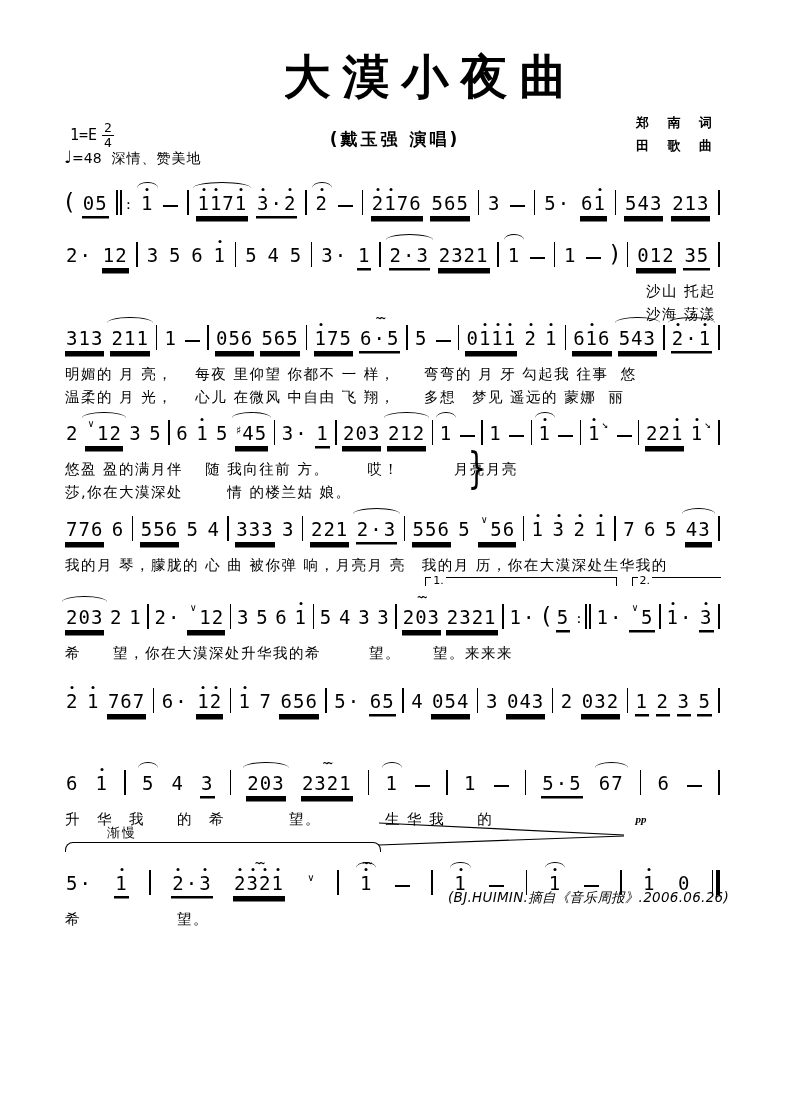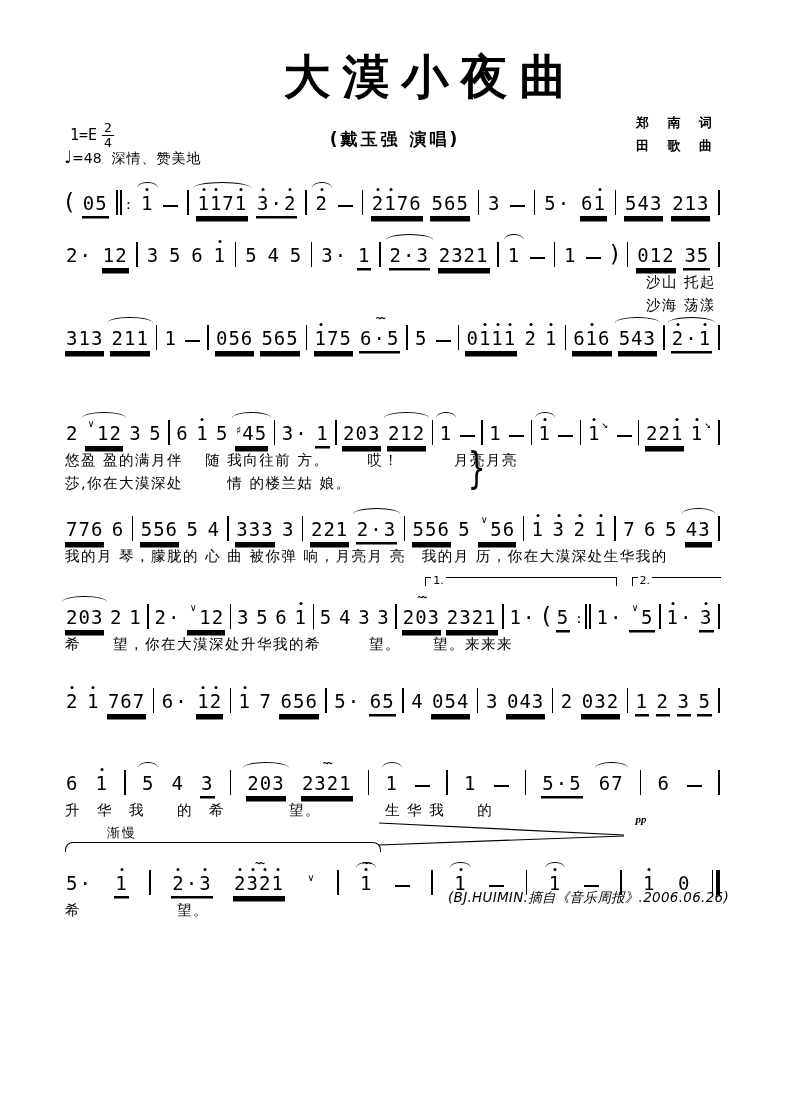--- a/index.html
+++ b/index.html
@@ -42,21 +42,21 @@
     font-size:10px;letter-spacing:-2px;font-weight:bold;}
   .breath{font-size:10px;position:relative;top:-13px;margin:0 2px;display:inline-block;}
   .fall{font-size:11px;position:relative;top:-12px;margin-left:1px;display:inline-block;}
   .bar{width:1.5px;height:25px;background:#000;margin-bottom:1px;}
   .bar.thick{width:4px;}
   .bargroup{display:flex;align-items:flex-end;gap:2.5px;}
   .repeat-dots{font-size:13px;line-height:1;margin-bottom:5px;font-family:"DejaVu Sans Mono",monospace;}
   .paren{font-size:23px;line-height:1;padding-bottom:2px;font-family:"DejaVu Sans",sans-serif;}
   .dash{position:relative;width:17px;height:22px;}
   .dash::after{content:"";position:absolute;left:1px;right:1px;top:11px;height:1.8px;background:#000;}
-  .lyrics{margin-top:3px;}
+  .lyrics{margin-top:12px;}
   .lyric-row{font-size:14.5px;line-height:23px;white-space:pre;letter-spacing:1.5px;}
   .lyrics-right{position:absolute;right:4px;top:36px;text-align:center;}
   
   .volta{position:absolute;top:-17px;height:8px;border-top:1.2px solid #000;}
   .volta1{left:55%;width:29%;border-left:1.2px solid #000;border-right:1.2px solid #000;}
   .volta2{left:86.5%;width:13.5%;border-left:1.2px solid #000;}
   .volta-label{position:absolute;left:5px;top:-4px;font-size:11px;background:#fff;padding:0 2px;}
   
   .rall-label{position:absolute;left:2px;top:-36px;font-size:13px;letter-spacing:2px;margin-left:40px;}
   .rall-bracket{position:absolute;left:0;top:-18px;width:48%;height:9px;
@@ -225,20 +225,24 @@
         </span>
         <span class="note-group u2"><span class="d">6</span><span class="d hi">1</span><span class="d">6</span></span>
         <span class="note-group arc u2"><span class="d">5</span><span class="d">4</span><span class="d">3</span></span>
         <span class="bargroup">
           <span class="bar"></span>
         </span>
         <span class="note-group arc u1"><span class="d hi">2</span><span class="dotchar">·</span><span class="d hi">1</span></span>
         <span class="bargroup">
           <span class="bar"></span>
         </span>
+      </div>
+      <div class="lyrics">
+        <div class="lyric-row">明媚的 月 亮，　 每夜 里仰望 你都不 一 样，　  弯弯的 月 牙 勾起我 往事  悠</div>
+        <div class="lyric-row">温柔的 月 光，　 心儿 在微风 中自由 飞 翔，　  多想　梦见 遥远的 蒙娜  丽</div>
       </div>
     </div>
     <div class="system sys4">
       <div class="mline">
         <span class="note-group"><span class="d">2</span></span>
         <span class="note-group arc u2"><span class="breath">∨</span><span class="d">1</span><span class="d">2</span></span>
         <span class="note-group"><span class="d">3</span></span>
         <span class="note-group"><span class="d">5</span></span>
         <span class="bargroup">
           <span class="bar"></span>

